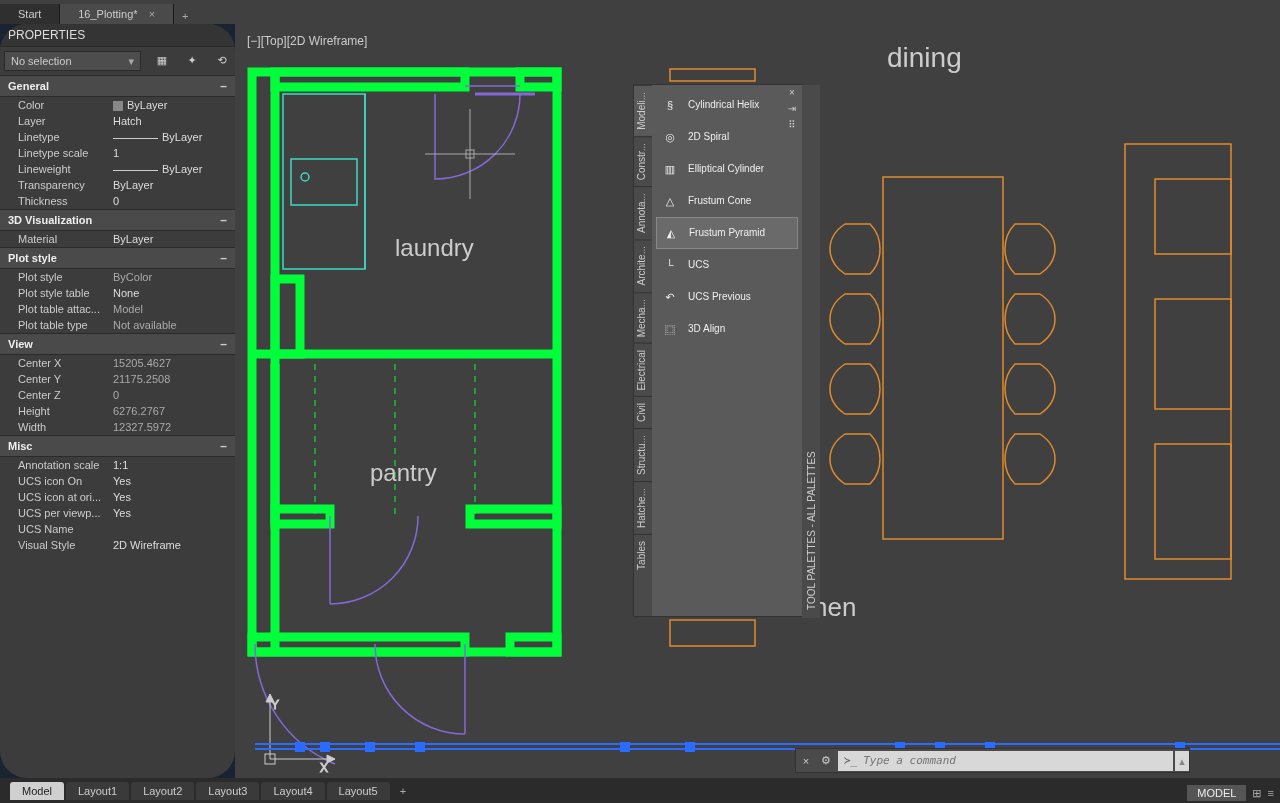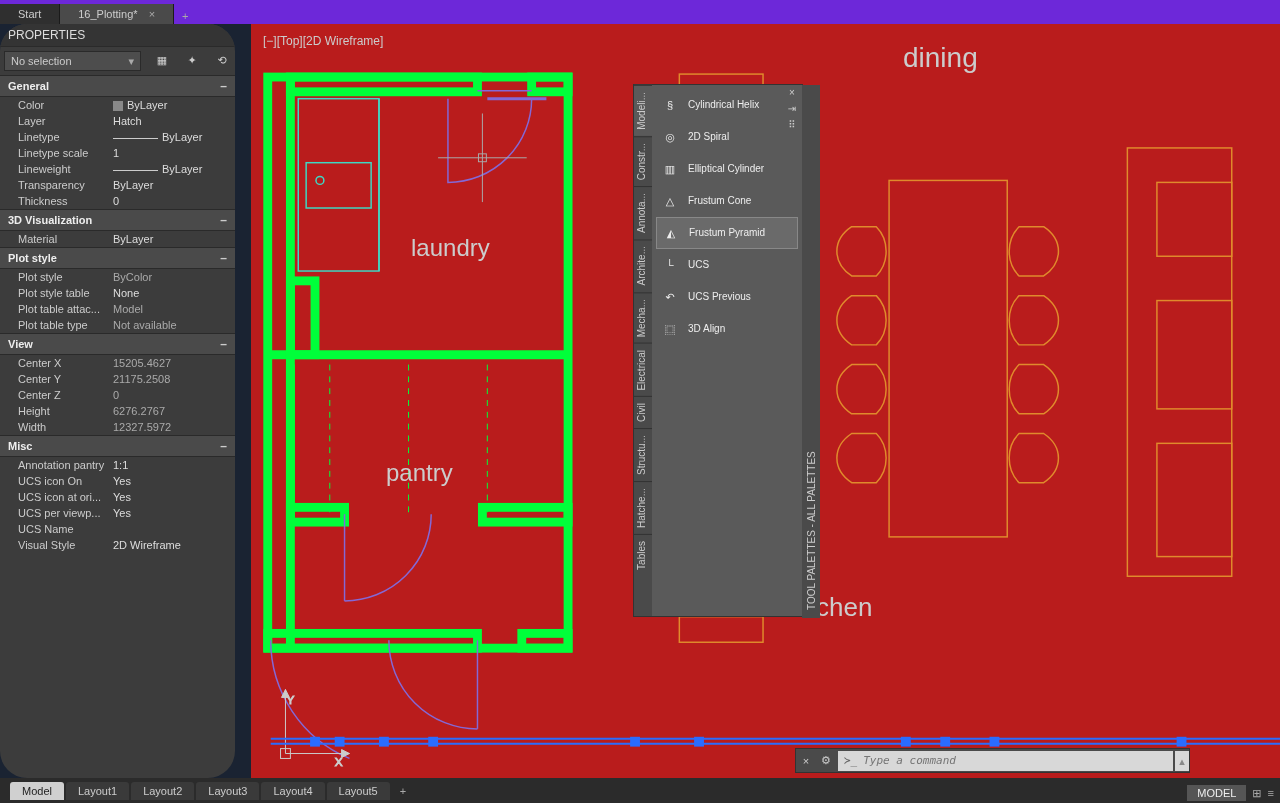--- a/index.html
+++ b/index.html
@@ -1,19 +1,19 @@
 <!DOCTYPE html>
 <html><head>
 <meta charset="utf-8">
 <style>
 * { margin: 0; padding: 0; box-sizing: border-box; font-family: "Segoe UI", Tahoma, sans-serif; }
 body { background: #1a2332; color: #c8c8c8; font-size: 11px; width: 1280px; height: 803px; overflow: hidden; position: relative; }
 
 
-.top-tabs { display: flex; background: #6d28d9; height: 24px; align-items: flex-end; }
+.top-tabs { display: flex; background: #404040; height: 24px; align-items: flex-end; }
 .top-tab { padding: 4px 18px; background: #2f2f2f; border-right: 1px solid #1a1a1a; font-size: 11px; color: #ccc; position: relative; cursor: pointer; }
 .top-tab.active { background: #4a4a4a; }
 .top-tab .close { margin-left: 8px; color: #aaa; }
 .top-tab-add { padding: 2px 8px; color: #aaa; cursor: pointer; }
 
 
 .properties-panel { position: absolute; left: 0; top: 24px; width: 235px; background: #3c3c3c; height: 754px; overflow: hidden; font-size: 11px; border-radius: 27px; }
 .properties-header { background: #343434; padding: 4px 8px; font-size: 12px; color: #ddd; border-bottom: 1px solid #2a2a2a; }
 .prop-selector-row { display: flex; padding: 4px; gap: 12px; }
 .prop-selector { flex: 1; background: #4d4d4d; border: 1px solid #2a2a2a; padding: 3px 6px; color: #ccc; position: relative; }
@@ -22,21 +22,21 @@
 .prop-group-header { background: #4a4a4a; padding: 3px 8px; font-weight: bold; color: #eee; border-top: 1px solid #2a2a2a; border-bottom: 1px solid #2a2a2a; display: flex; justify-content: space-between; align-items: center; cursor: pointer; }
 .prop-group-header .collapse { font-size: 12px; color: #ccc; }
 .prop-row { display: flex; padding: 2px 12px 2px 18px; }
 .prop-label { width: 95px; color: #ccc; }
 .prop-value { flex: 1; color: #aaa; }
 .prop-value.editable { color: #ddd; }
 .swatch { display: inline-block; width: 10px; height: 10px; border: 1px solid #888; margin-right: 4px; vertical-align: middle; background: #888; }
 .line-sample { display: inline-block; width: 45px; border-top: 1px solid #ccc; vertical-align: middle; margin-right: 4px; }
 
 
-.canvas-area { position: absolute; left: 235px; top: 24px; right: 0; bottom: 25px; background: #b91c1c; margin-left: 16px; }
+.canvas-area { position: absolute; left: 235px; top: 24px; right: 0; bottom: 25px; background: #404040; }
 .viewport-label { position: absolute; left: 12px; top: 10px; color: #ccc; font-size: 12px; }
 svg.drawing { position: absolute; left: 0; top: 0; width: 100%; height: 100%; }
 
 
 .tool-palette { position: absolute; left: 633px; top: 84px; width: 170px; background: #5a5a5a; border: 1px solid #333; height: 533px; display: flex; }
 .palette-sidetabs { width: 18px; display: flex; flex-direction: column; background: #4a4a4a; }
 .side-tab { writing-mode: vertical-rl; transform: rotate(180deg); padding: 6px 2px; font-size: 10px; color: #ccc; border-bottom: 1px solid #333; cursor: pointer; text-align: center; }
 .side-tab.active { background: #5a5a5a; }
 .palette-body { flex: 1; padding: 4px 0; }
 .palette-item { display: flex; align-items: center; padding: 6px 8px; gap: 8px; cursor: pointer; }
@@ -173,21 +173,21 @@
   <div class="prop-row">
       <div class="prop-label">Width</div>
       <div class="prop-value">12327.5972</div>
     </div>
 
   <div class="prop-group-header">
       <span>Misc</span>
       <span class="collapse">–</span>
     </div>
   <div class="prop-row">
-      <div class="prop-label">Annotation pantry</div>
+      <div class="prop-label">Annotation scale</div>
       <div class="prop-value editable">1:1</div>
     </div>
   <div class="prop-row">
       <div class="prop-label">UCS icon On</div>
       <div class="prop-value editable">Yes</div>
     </div>
   <div class="prop-row">
       <div class="prop-label">UCS icon at ori...</div>
       <div class="prop-value editable">Yes</div>
     </div>

